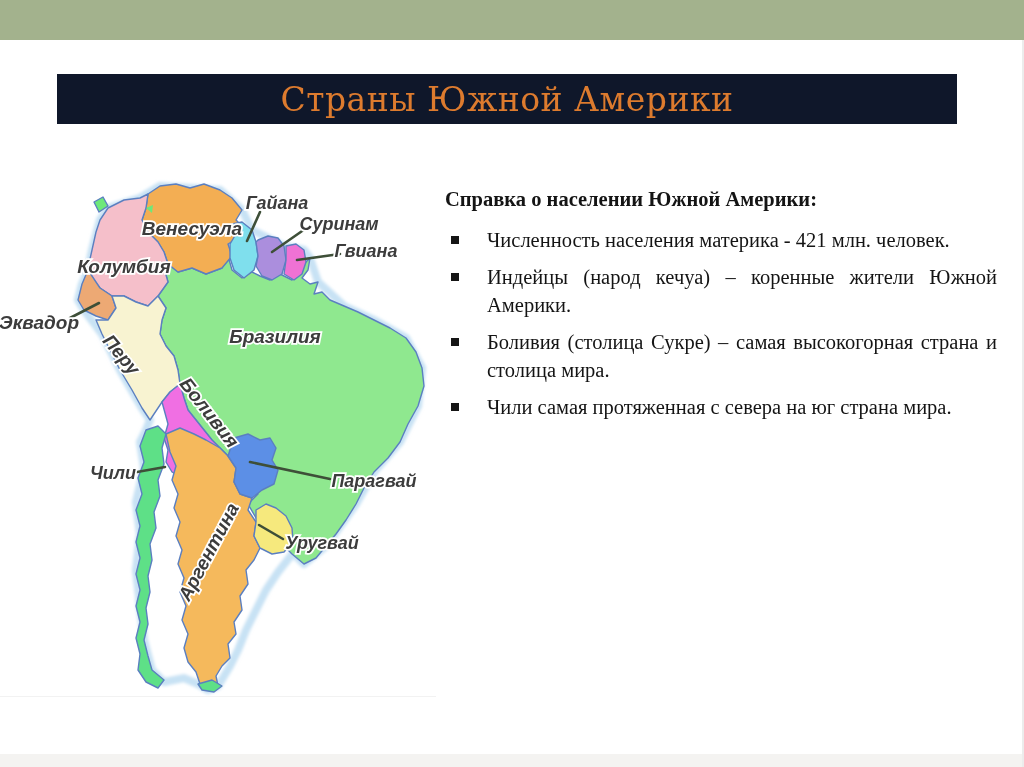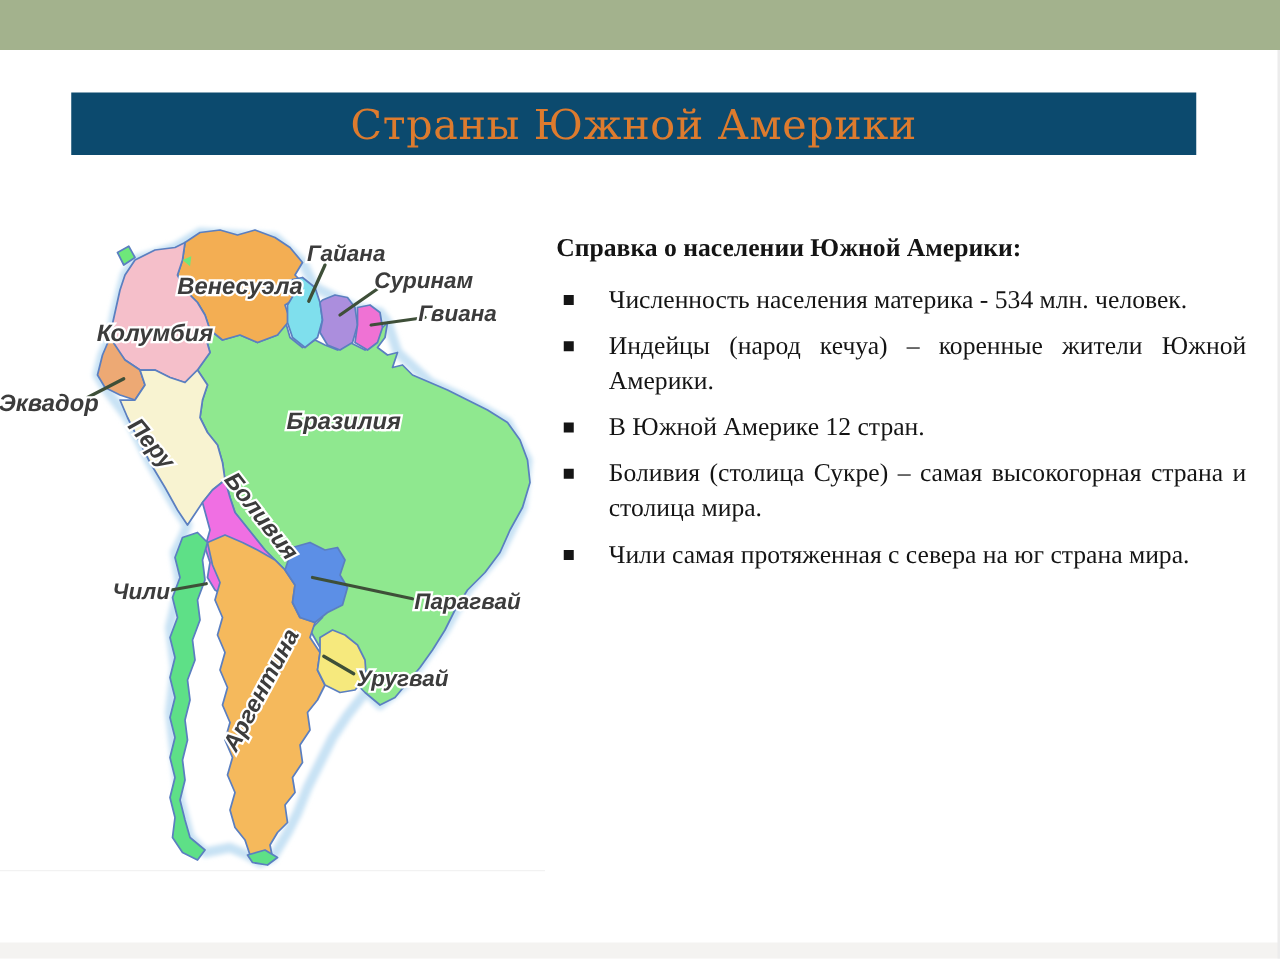--- a/index.html
+++ b/index.html
@@ -41,21 +41,21 @@
   .marker{flex:0 0 8px;width:8px;height:8px;background:#151515;margin:10px 0 0 6px;}
   .btext{margin:0 0 0 28px;flex:1;text-align:justify;}
   .footer-strip{position:absolute;left:0;bottom:0;width:1024px;height:13px;}
   .right-edge{position:absolute;right:0;top:40px;width:2px;height:727px;background:#ececec;}
 </style>
 </head>
 <body>
 
 <div class="top-bar" id="topbar" style="background: rgb(163, 178, 141);"></div>
 
-<div class="title-banner" id="banner" style="background: #0c4a6e;">
+<div class="title-banner" id="banner" style="background: #0f172a;">
   <div class="slide-title" id="titleText" style="color: rgb(221, 123, 46);">Страны Южной Америки</div>
 </div>
 
 <div class="map-wrap">
   <svg viewBox="0 0 436 524" xmlns="http://www.w3.org/2000/svg">
     <defs>
       <filter id="halo-blur" x="-10%" y="-10%" width="120%" height="120%">
         <feGaussianBlur stdDeviation="1.8"></feGaussianBlur>
       </filter>
     </defs>
@@ -115,29 +115,25 @@
     <text class="map-label" x="322" y="377">Уругвай</text>
     <text class="map-label big" x="209" y="386" transform="rotate(-62 209 380)">Аргентина</text>
   </svg>
 </div>
 
 <div class="info">
   <p class="info-heading">Справка о населении Южной Америки:</p>
   <div>
     <div class="bullet">
       <span class="marker"></span>
-      <p class="btext">Численность населения материка - 534 млн. человек.</p>
+      <p class="btext">Численность населения материка - 421 млн. человек.</p>
     </div>
     <div class="bullet">
       <span class="marker"></span>
       <p class="btext">Индейцы (народ кечуа) – коренные жители Южной Америки.</p>
-    </div>
-    <div class="bullet">
-      <span class="marker"></span>
-      <p class="btext">В Южной Америке 12 стран.</p>
     </div>
     <div class="bullet">
       <span class="marker"></span>
       <p class="btext">Боливия (столица Сукре) – самая высокогорная страна и столица мира.</p>
     </div>
     <div class="bullet">
       <span class="marker"></span>
       <p class="btext">Чили самая протяженная с севера на юг страна мира.</p>
     </div>
   </div>

